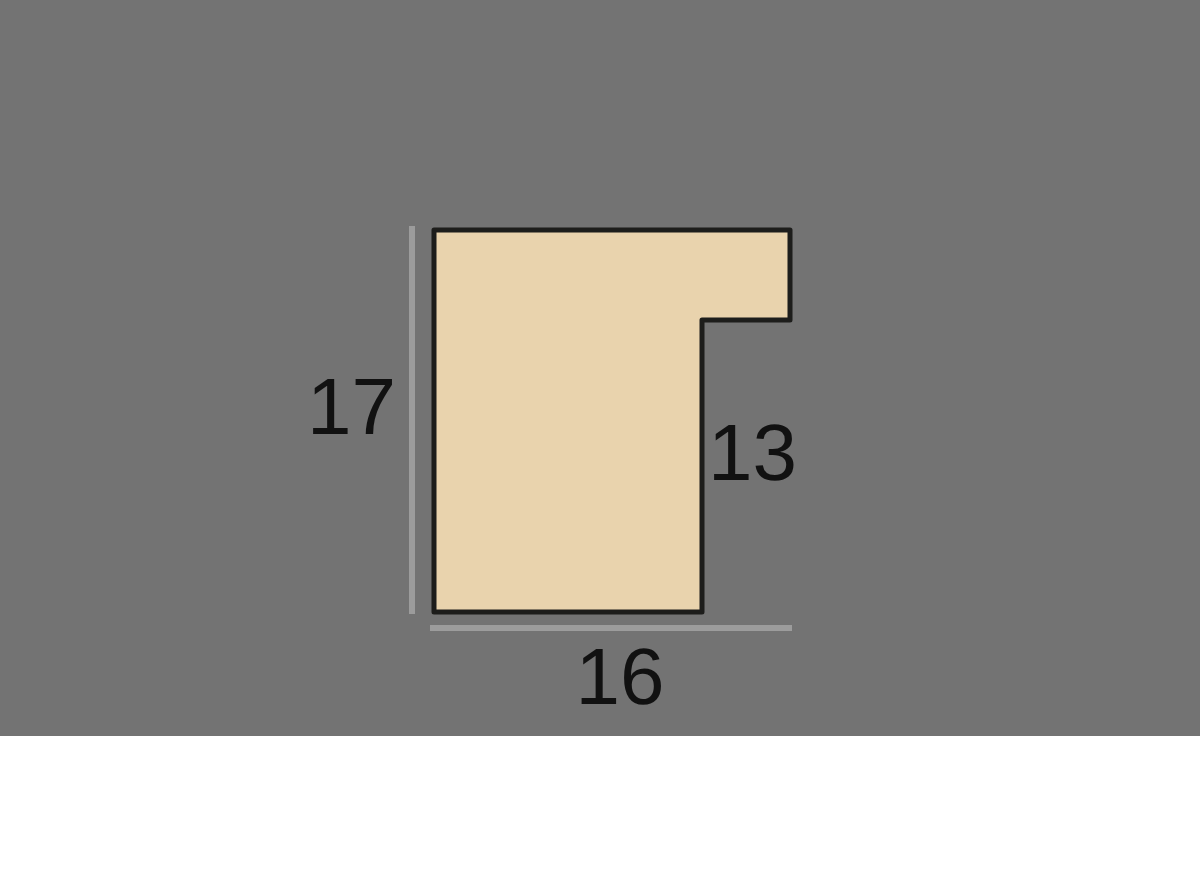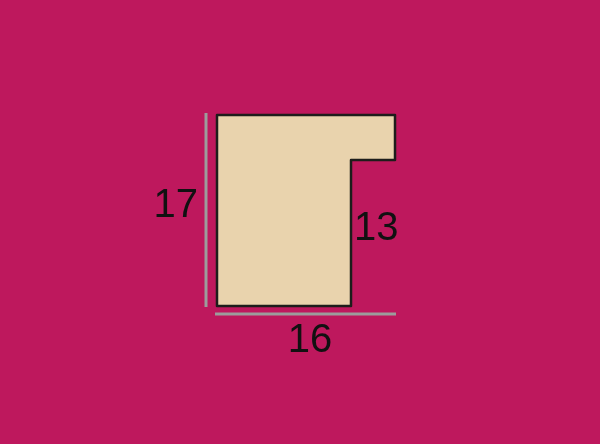--- a/index.html
+++ b/index.html
@@ -8,22 +8,22 @@
     background: #ffffff;
   }
   body {
     width: 600px;
     height: 444px;
     font-family: "Liberation Sans", "DejaVu Sans", sans-serif;
   }
   .stage {
     position: relative;
     width: 600px;
-    height: 444px;
-    background: #be185d;
+    height: 368px;
+    background: #737373;
     overflow: hidden;
   }
   svg {
     display: block;
   }
   svg text {
     font-family: "Liberation Sans", "DejaVu Sans", sans-serif;
     font-size: 40px;
     font-weight: 400;
   }

